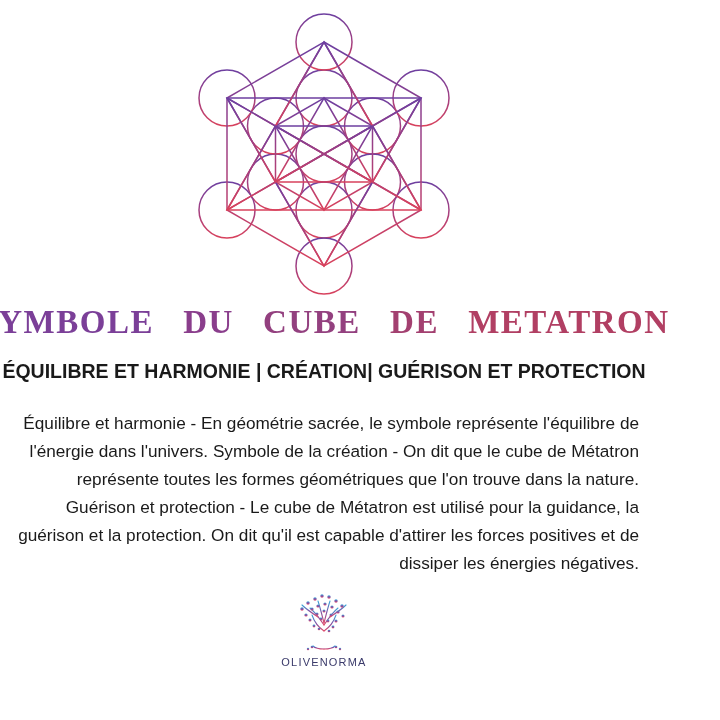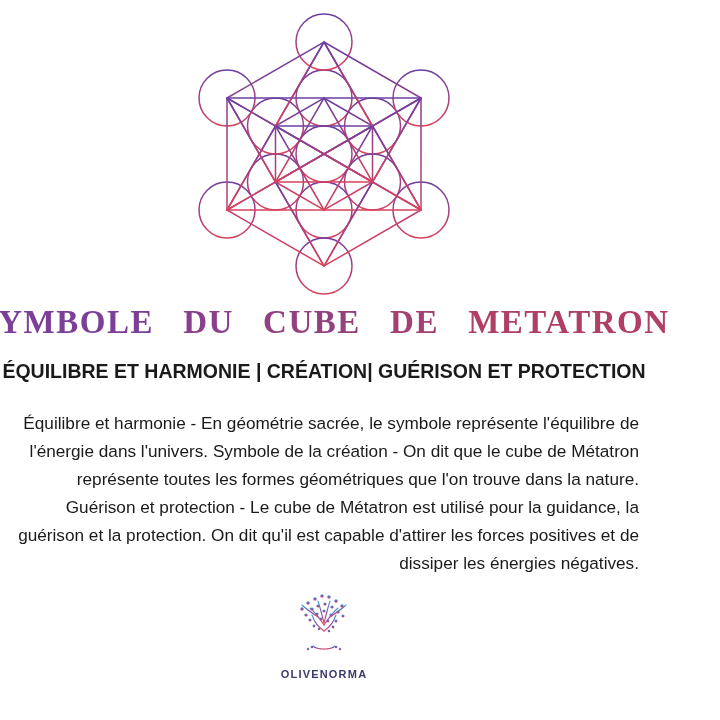--- a/index.html
+++ b/index.html
@@ -82,23 +82,23 @@
     margin-top: 14px;
     display: flex;
     flex-direction: column;
     align-items: center;
   }
   .logo-wrap svg { display: block; }
   .brand {
     font-family: "Liberation Sans", sans-serif;
     font-size: 11px;
     letter-spacing: 1.2px;
-    font-weight: bold;
+    font-weight: normal;
     color: #3a3a6a;
-    margin-top: 15px;
+    margin-top: 3px;
   }
 </style>
 </head>
 <body>
 
 <div class="page">
 
   <div class="symbol-wrap">
     <svg width="320" height="290" viewBox="0 0 320 290" aria-hidden="true">
       <defs>

